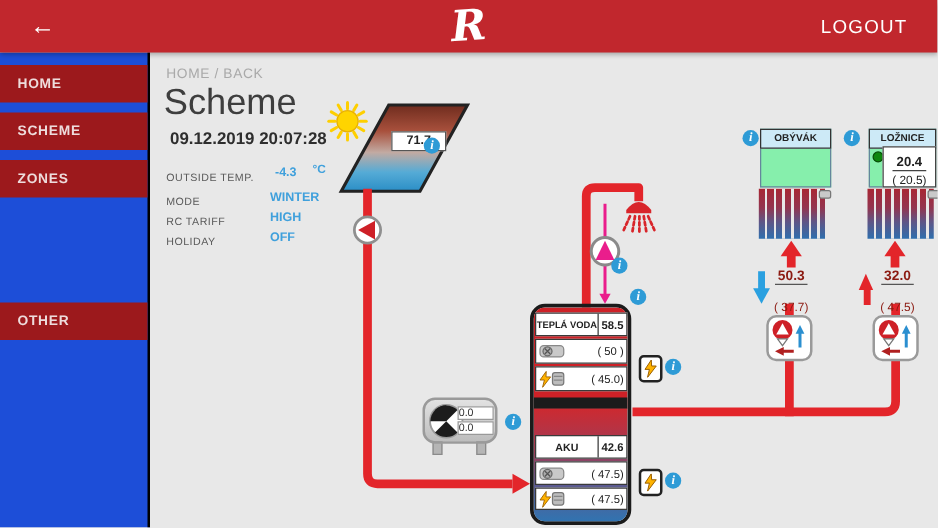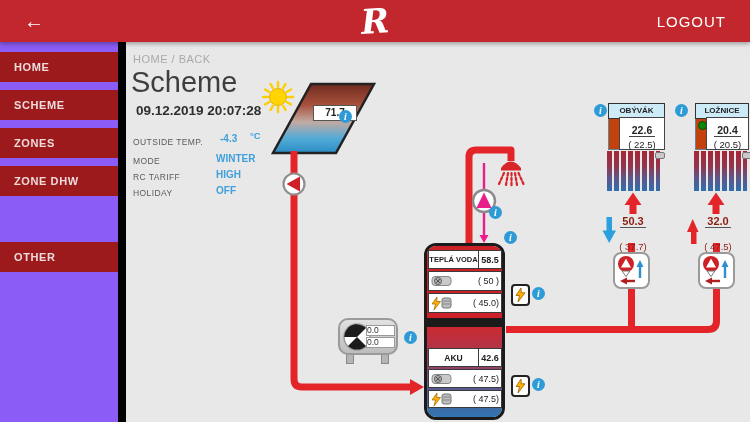--- a/index.html
+++ b/index.html
@@ -15,21 +15,21 @@
     display:flex;align-items:center;box-shadow:0 2px 4px rgba(0,0,0,.3);
   }
   .back-btn{color:#fff;font-size:20px;font-weight:bold;margin-left:24px;cursor:pointer;line-height:1;}
   .logo{
     position:absolute;left:0;right:0;text-align:center;color:#fff;
     font-family:"DejaVu Serif",serif;font-style:italic;font-weight:bold;
     font-size:34px;transform:rotate(-4deg);pointer-events:none;line-height:42px;
   }
   .logout-btn{margin-left:auto;margin-right:24px;color:#fff;font-size:15px;letter-spacing:1px;cursor:pointer;z-index:2;}
   
-  .sidebar{left:0;top:42px;width:118px;height:380px;background:#8b5cf6;border-right:8px solid #000000;z-index:5;}
+  .sidebar{left:0;top:42px;width:118px;height:380px;background:#1d4ed8;border-right:2px solid #000000;z-index:5;}
   .nav-item{
     position:absolute;left:0;width:100%;height:30px;background:#9c191c;
     color:#eedcdc;font-size:11px;font-weight:bold;letter-spacing:.6px;
     line-height:30px;padding-left:14px;box-sizing:border-box;cursor:pointer;
   }
   
   .breadcrumb{left:133px;top:53px;font-size:11px;color:#a9a9a9;letter-spacing:.5px;cursor:pointer;}
   .page-title{left:131px;top:66px;font-size:29px;color:#3e3e3e;}
   .datetime{left:136px;top:103px;font-size:13.5px;font-weight:bold;color:#2e2e2e;}
   .stat-label{font-size:8.5px;color:#5a5a5a;letter-spacing:.4px;}
@@ -58,21 +58,21 @@
   .tank-row .val{width:22px;font-size:9px;font-weight:bold;color:#222;text-align:center;}
   .tank-row .set{margin-left:auto;font-size:9px;color:#222;padding-right:2px;}
   .tank-row .ic{margin-left:2px;display:flex;align-items:center;}
   
   .hp-body{left:338px;top:318px;width:60px;height:37px;border:2px solid #9a9a9a;border-radius:10px;
            background:linear-gradient(180deg,#e2e2e2,#bdbdbd);box-sizing:border-box;z-index:2;}
   .hp-foot{width:6px;height:9px;background:#b5b5b5;border:1px solid #8a8a8a;z-index:1;}
   .hp-box{width:29px;height:11px;background:#fff;border:1px solid #999;box-sizing:border-box;
           font-size:8.5px;color:#333;text-align:left;padding-right:2px;line-height:9px;z-index:3;}
   
-  .zone-panel{top:103px;height:47px;background:#c2410c;border:1px solid #64869c;box-sizing:border-box;z-index:2;}
+  .zone-panel{top:103px;height:47px;background:#86efac;border:1px solid #64869c;box-sizing:border-box;z-index:2;}
   .zone-label{position:absolute;left:-1px;right:-1px;top:-1px;height:14px;background:#cdeaf7;border:1px solid #333;
               font-size:8px;font-weight:bold;color:#222;text-align:center;line-height:13px;}
   .zone-values{position:absolute;left:10px;right:-1px;top:13px;bottom:-1px;background:#fff;border:1px solid #444;
                text-align:center;padding-top:2px;box-sizing:border-box;}
   .zone-temp{display:inline-block;border-bottom:1.5px solid #444;padding:0 3px;font-size:10.5px;font-weight:bold;color:#222;}
   .zone-set{font-size:9.5px;color:#222;margin-top:1px;}
   .status-dot{position:absolute;left:2px;top:17px;width:7px;height:7px;border-radius:50%;background:#0d870d;border:1px solid #064d06;}
   .radiator{top:151px;width:53px;height:40px;z-index:2;
     background:
       repeating-linear-gradient(90deg,rgba(0,0,0,0) 0 5px,#e8e8e8 5px 7px),
@@ -94,21 +94,20 @@
 <div class="topbar abs">
   <div class="back-btn">←</div>
   <div class="logo">R</div>
   <div class="logout-btn">LOGOUT</div>
 </div>
 
 <div class="sidebar abs">
   <div class="nav-item" style="top:10px">HOME</div>
   <div class="nav-item" style="top:48px">SCHEME</div>
   <div class="nav-item" style="top:86px">ZONES</div>
-  <div class="nav-item" style="top:124px">ZONE DHW</div>
   <div class="nav-item" style="top:200px">OTHER</div>
 </div>
 
 <div class="breadcrumb abs">HOME / BACK</div>
 <div class="page-title abs">Scheme</div>
 <div class="datetime abs">09.12.2019 20:07:28</div>
 
 <div class="abs stat-label" style="left:133px;top:137px">OUTSIDE TEMP.</div>
 <div class="abs stat-value" style="left:220px;top:133px">-4.3</div>
 <div class="abs stat-value" style="left:250px;top:130px;font-size:9.5px">°C</div>
@@ -287,24 +286,20 @@
     <path d="M 15 15 L 6 24 A 13 13 0 0 1 6 6 Z" fill="#1c1c1c" transform="rotate(45 15 15)"></path>
   </svg>
 </div>
 <div class="hp-box abs" style="left:366px;top:325px">0.0</div>
 <div class="hp-box abs" style="left:366px;top:337px">0.0</div>
 <div class="info-icon abs" style="left:404px;top:331px">i</div>
 
 <div class="info-icon abs" style="left:594px;top:104px">i</div>
 <div class="zone-panel abs" style="left:608px;width:57px">
   <div class="zone-label">OBÝVÁK</div>
-  <div class="zone-values">
-    <span class="zone-temp">22.6</span>
-    <div class="zone-set">( 22.5)</div>
-  </div>
 </div>
 <div class="radiator abs" style="left:607px"></div>
 <div class="flow-block abs" style="left:615px">
   <span class="flow-temp">50.3</span>
   <div class="flow-set">( 37.7)</div>
 </div>
 <div class="valve abs" style="left:613px">
   <svg width="32" height="32">
     <circle cx="11" cy="10" r="8" fill="#ce2027"></circle>
     <polygon points="11,4.5 6,13.5 16,13.5" fill="#fff"></polygon>

